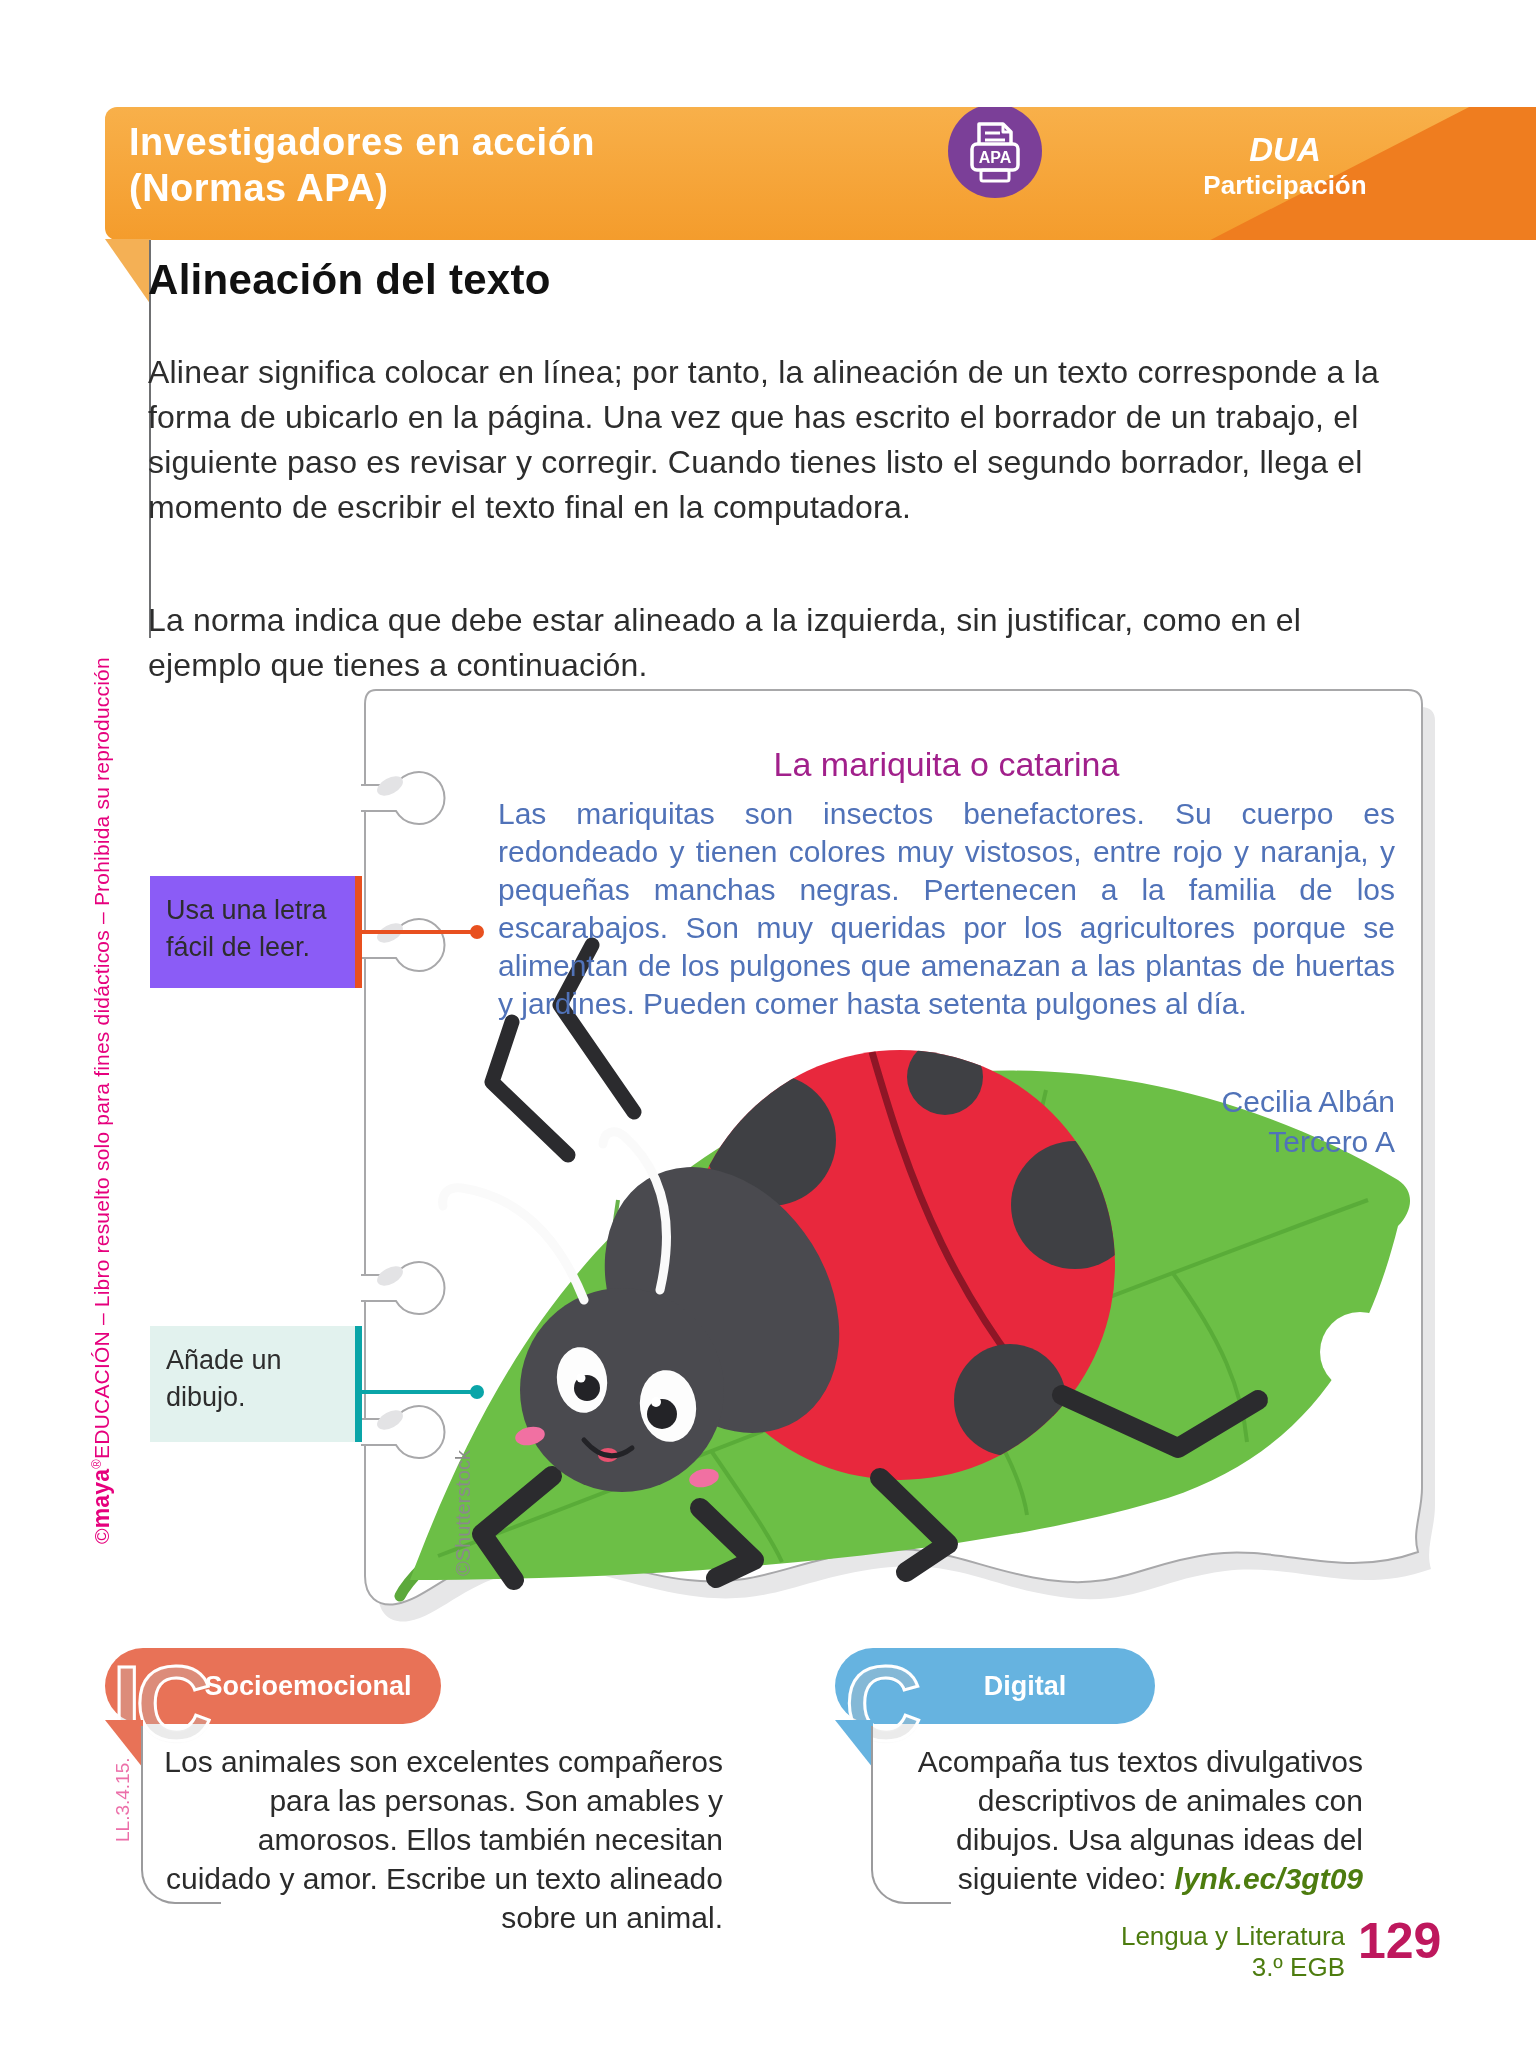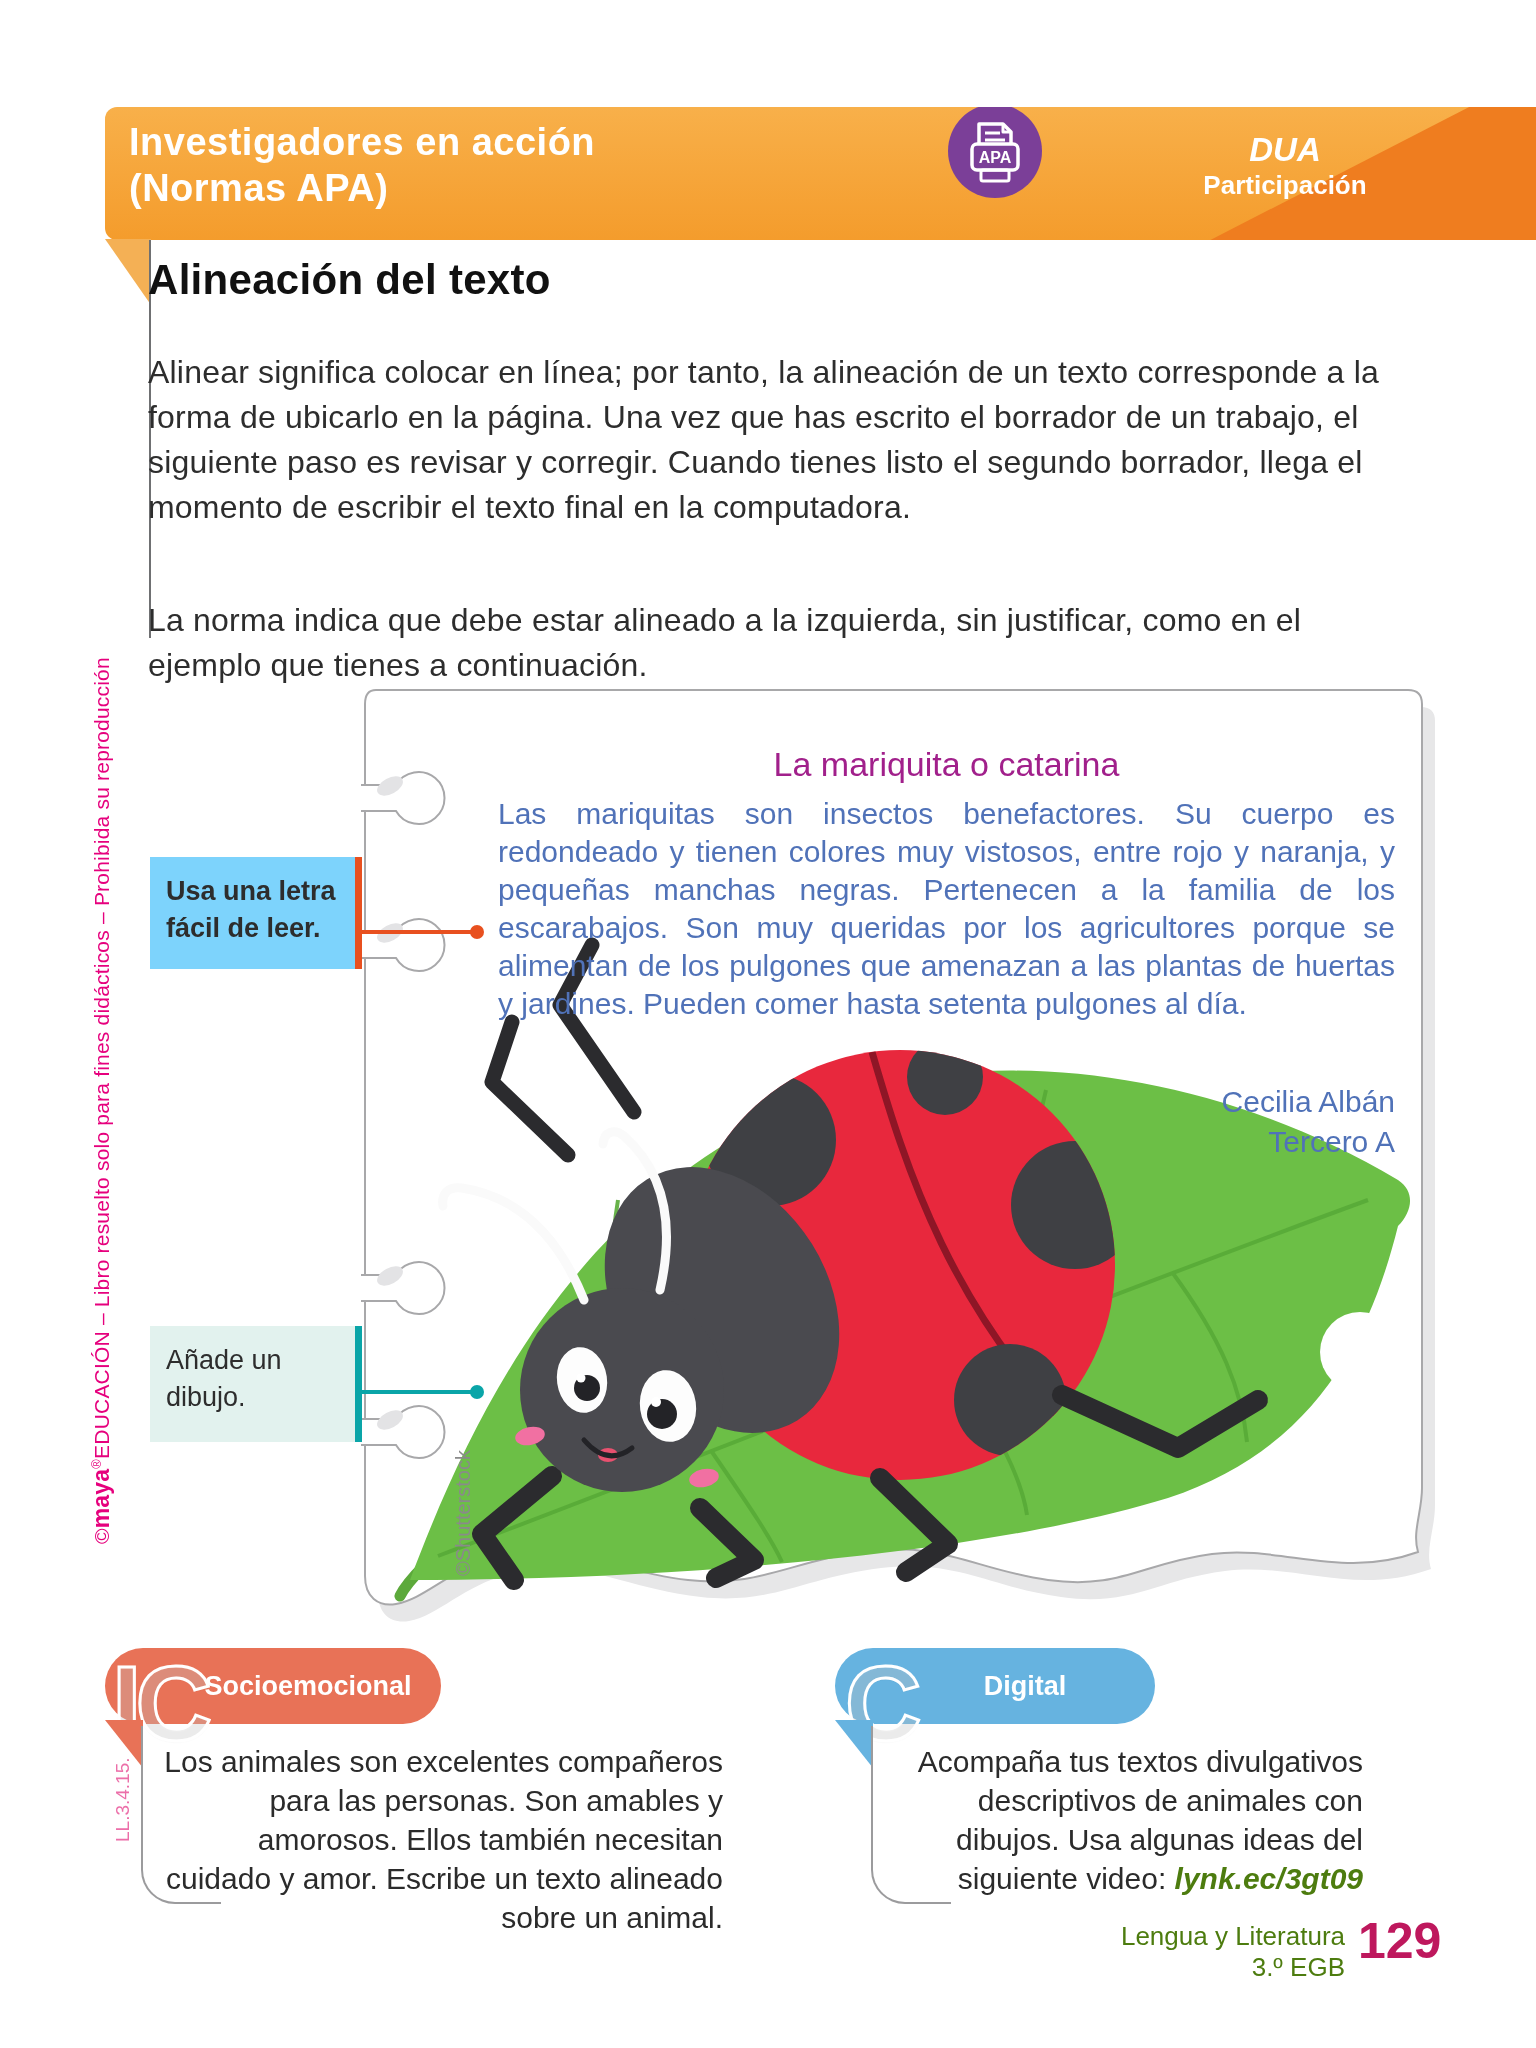--- a/index.html
+++ b/index.html
@@ -39,21 +39,21 @@
   .example-body{position:absolute;left:498px;top:795px;width:897px;font-size:30px;
           line-height:38px;color:#5072B8;text-align:justify;}
   .example-author{position:absolute;left:498px;top:1082px;width:897px;text-align:right;
           font-size:30px;line-height:40px;color:#5072B8;}
   .shutterstock{position:absolute;left:452px;top:1576px;transform:rotate(-90deg);
           transform-origin:0 0;font-size:20px;color:#8A8A8A;white-space:nowrap;}
 
   
   .note-box{position:absolute;left:150px;width:212px;font-size:27px;line-height:37px;
           color:#2D2D2D;padding:16px 8px 0 16px;box-sizing:border-box;}
-  .note-font{top:857px;height:112px;background:#7dd3fc;border-right:7px solid #E8501F;font-weight:bold;}
+  .note-font{top:876px;height:112px;background:#8b5cf6;border-right:7px solid #E8501F;}
   .note-draw{top:1326px;height:116px;background:#E2F2EE;border-right:7px solid #0AA5A8;}
 
   
   .pill{position:absolute;top:1648px;height:76px;border-radius:38px;color:#fff;
           font-size:27px;font-weight:bold;line-height:76px;text-align:center;}
   .pill-socio{left:105px;width:336px;background:#E87257;padding-left:70px;box-sizing:border-box;}
   .pill-digital{left:835px;width:320px;background:#66B3E0;padding-left:60px;box-sizing:border-box;}
   .big-letters{position:absolute;top:1650px;font-size:106px;font-weight:bold;line-height:1;
           color:rgba(255,255,255,.25);-webkit-text-stroke:3px #fff;letter-spacing:-6px;
           text-shadow:0 1px 2px rgba(0,0,0,.10);}

